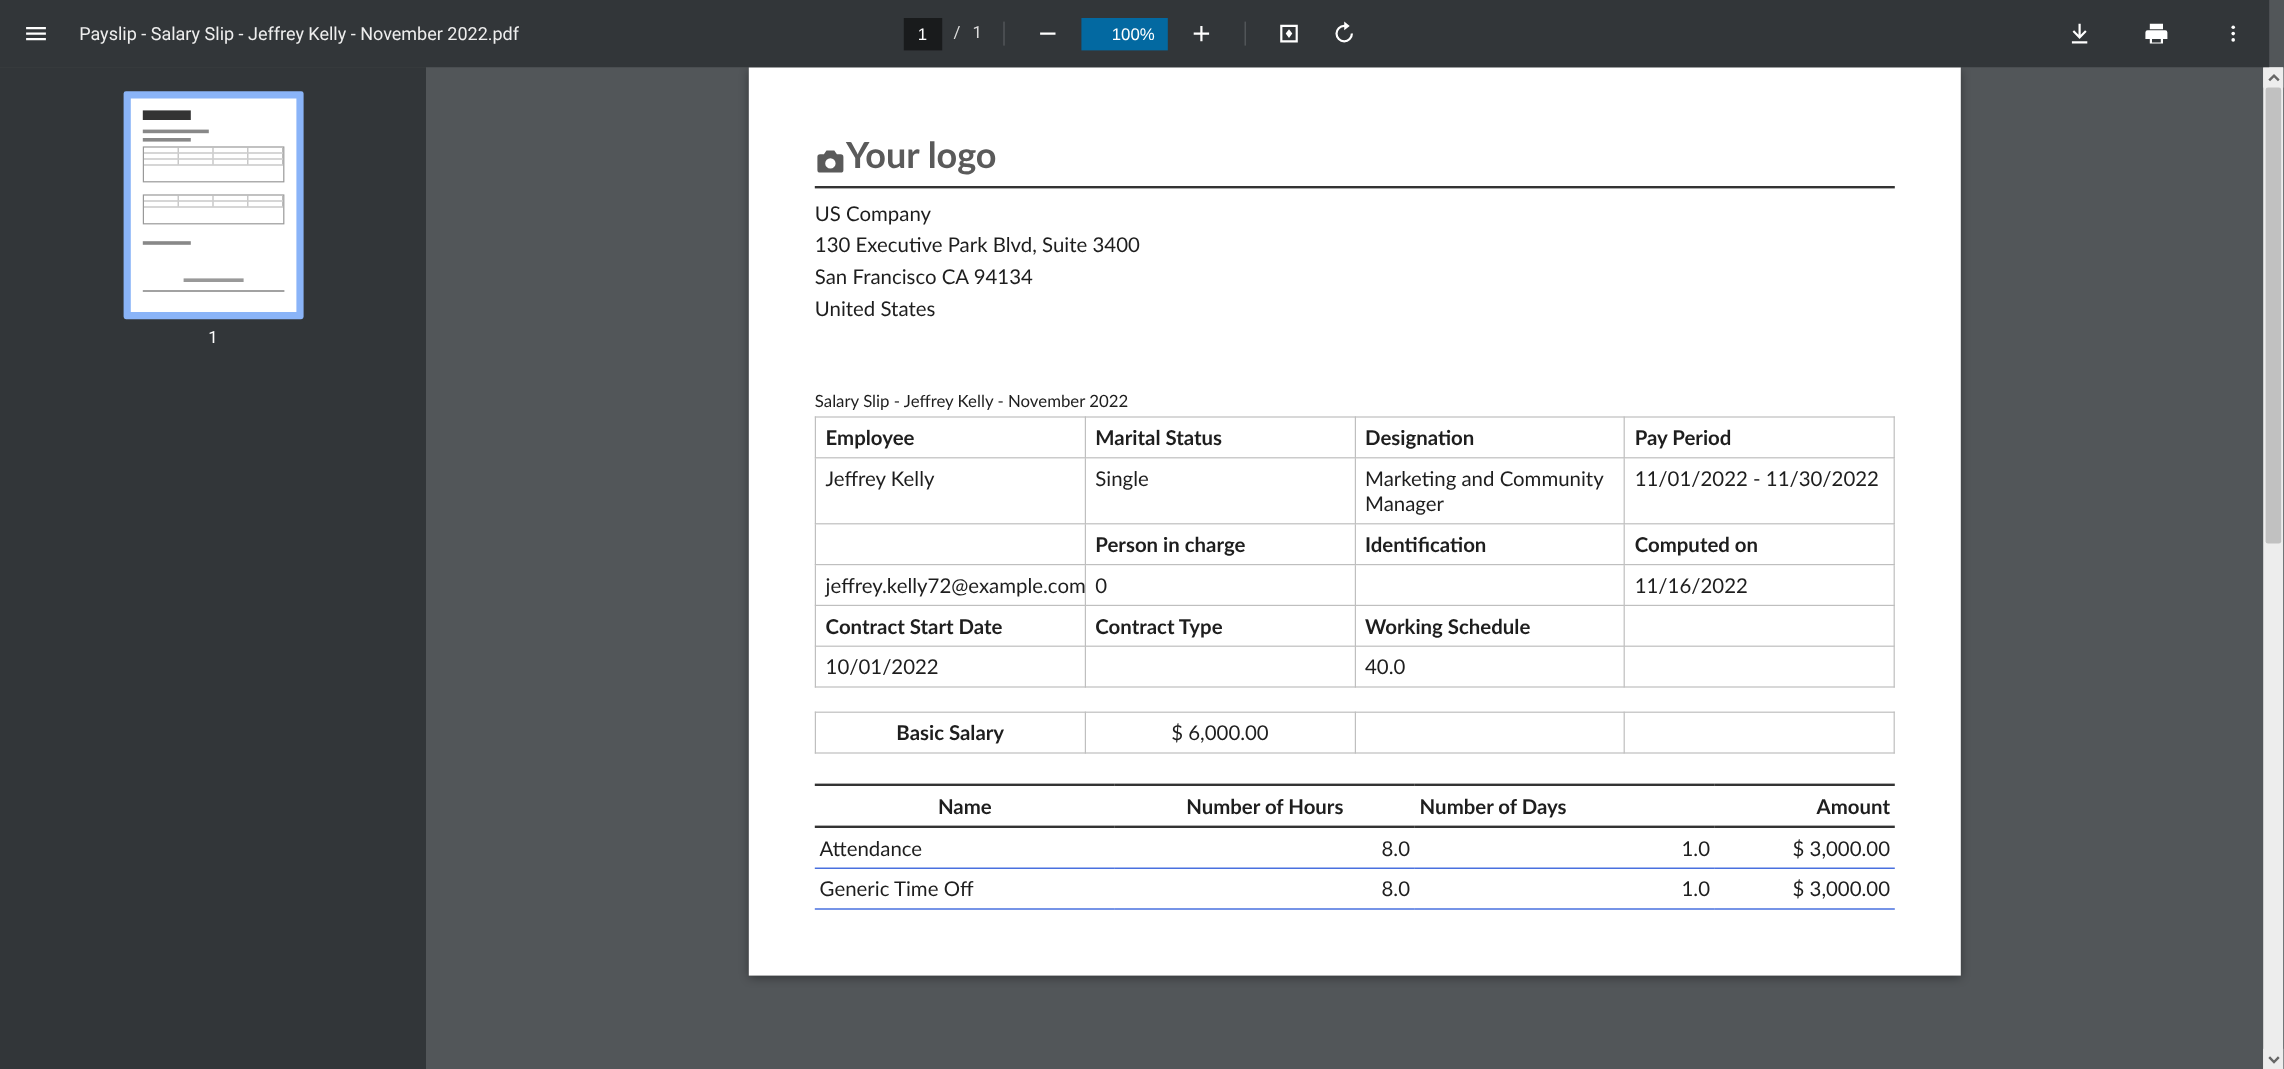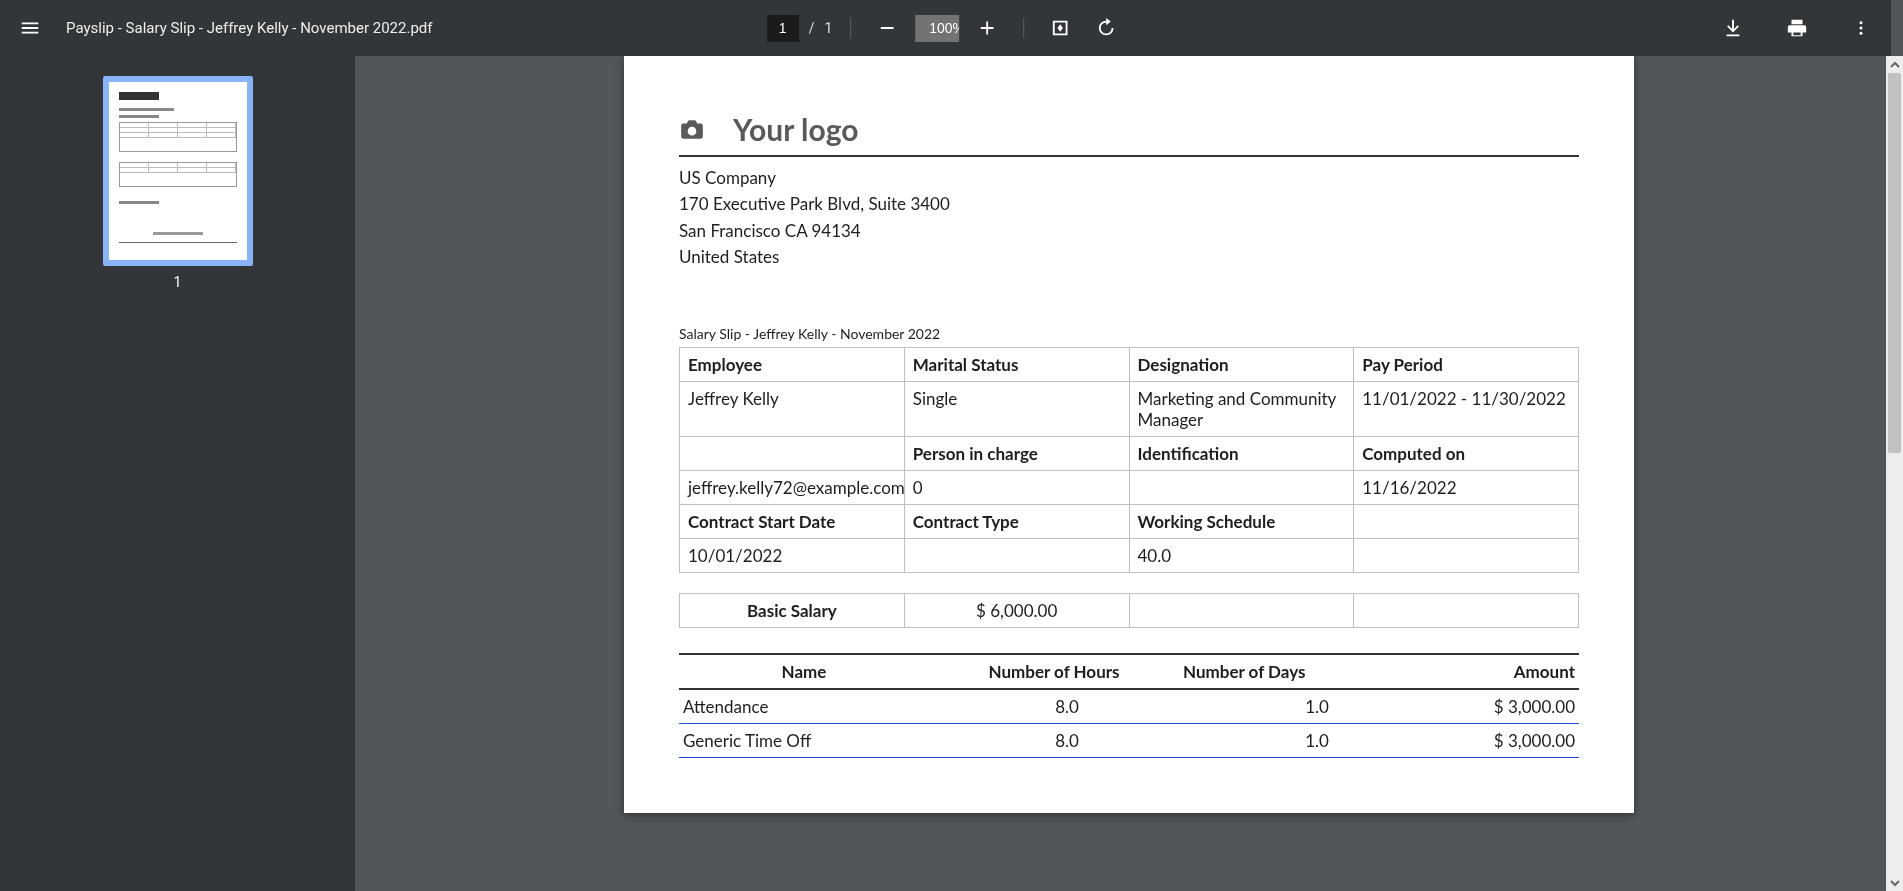--- a/index.html
+++ b/index.html
@@ -39,22 +39,22 @@
     width: 32px; height: 27px;
     background: #191b1c;
     color: #fff;
     text-align: center;
     border: none;
     font-size: 14px;
   }
   .page-total { font-size: 14px; color: #ddd; }
   .tb-div { width: 1px; height: 20px; background: #5a5d60; margin: 0 8px; }
   .zoom-input {
-    width: 44px; height: 27px;
-    background: #737373;
+    width: 72px; height: 27px;
+    background: #0369a1;
     color: #fff;
     text-align: center;
     border: none;
     font-size: 14px;
     padding-left: 14px;
   }
   .tb-svg { width: 22px; height: 22px; fill: #fff; }
   .tb-svg-sm { width: 18px; height: 18px; fill: #fff; }
 
   
@@ -125,21 +125,21 @@
     position: absolute;
     left: 50%; transform: translateX(-50%);
     top: 0;
     width: 1010px;
     background: #fff;
     padding: 55px;
     box-shadow: 0 2px 8px rgba(0,0,0,.4);
     color: #1e1e1e;
     font-family: "Lato","Segoe UI",Arial,sans-serif;
   }
-  .logo-row { display: flex; align-items: center; gap: 28px; margin-bottom: 8px;}
+  .logo-row { display: flex; align-items: flex-end; gap: 0; margin-bottom: 8px;}
   .logo-icon { width: 26px; height: 26px; fill: #5a5a5a;}
   .logo-text { font-size: 30px; font-weight: 700; color: #5a5a5a;}
   .hr-strong { border: none; border-top: 2px solid #333; margin-bottom: 8px;}
   .company-line { font-size: 17px; line-height: 1.55; }
   .slip-title { font-size: 14px; margin-top: 55px; margin-bottom: 5px;}
   table.info {
     width: 100%;
     border-collapse: collapse;
     table-layout: fixed;
     font-size: 17px;
@@ -176,21 +176,21 @@
   }
   table.lines td {
     border-bottom: 1px solid #1d4ed8;
     padding: 6px 4px;
   }
   .c-name { text-align: center; width: 250px;}
   .c-hours { text-align: center; width: 250px;}
   .c-days { text-align: left; width: 250px;}
   .c-amt { text-align: right; }
   .td-name { text-align: left; }
-  .td-num { text-align: center; padding-left: 30px !important;}
+  .td-num { text-align: right; padding-left: 30px !important;}
   .td-amt { text-align: right; }
 </style>
 </head>
 <body>
 
 <div class="toolbar">
   <div class="tb-left">
     <div class="tb-icon-btn">
       <svg class="tb-svg" viewBox="0 0 24 24">
           <path d="M3 6h18v2H3V6zm0 5h18v2H3v-2zm0 5h18v2H3v-2z"></path>
@@ -306,21 +306,21 @@
   <div class="page">
 
     <div class="logo-row">
       <svg class="logo-icon" viewBox="0 0 24 24">
           <path d="M4 7h3l2-3h6l2 3h3a2 2 0 0 1 2 2v10a2 2 0 0 1-2 2H4a2 2 0 0 1-2-2V9a2 2 0 0 1 2-2zm8 3a4 4 0 1 0 0 8 4 4 0 0 0 0-8z"></path>
         </svg>
       <div class="logo-text">Your logo</div>
     </div>
     <hr class="hr-strong">
     <div class="company-line">US Company</div>
-    <div class="company-line">170 Executive Park Blvd, Suite 3400</div>
+    <div class="company-line">130 Executive Park Blvd, Suite 3400</div>
     <div class="company-line">San Francisco CA 94134</div>
     <div class="company-line">United States</div>
 
     <div class="slip-title">Salary Slip - Jeffrey Kelly - November 2022</div>
 
     <table class="info">
       <tbody>
           <tr>
         <th>Employee</th>
         <th>Marital Status</th>

